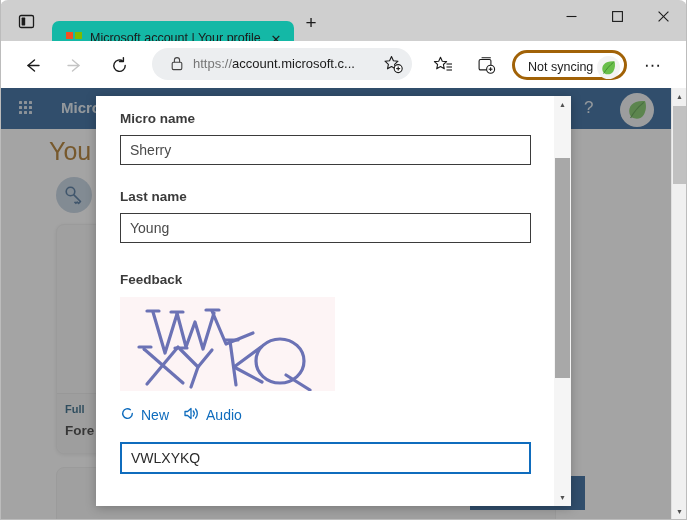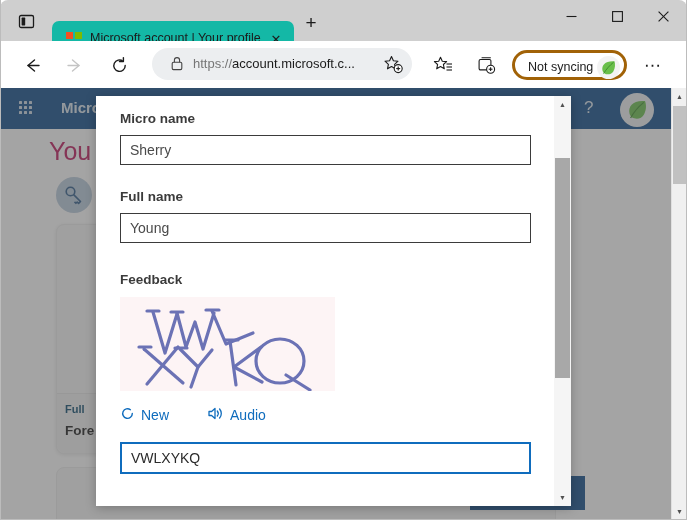--- a/index.html
+++ b/index.html
@@ -250,21 +250,21 @@
   #page-body {
     position: absolute;
     left: 0; top: 41px;
     width: 670px; height: 390px;
     background: #ffffff;
   }
   #page-heading {
     position: absolute;
     left: 48px; top: 8px;
     font-size: 25px;
-    color: #be185d;
+    color: #a16207;
     white-space: nowrap;
   }
   #key-badge {
     position: absolute;
     left: 55px; top: 48px;
     width: 36px; height: 36px;
     border-radius: 50%;
     background: #b9cadb;
     display: flex; align-items: center; justify-content: center;
   }
@@ -426,21 +426,21 @@
     background: #fdf4f5;
     position: relative;
     overflow: hidden;
   }
   #captcha-image svg { position: absolute; left: 0; top: 0; }
 
   #captcha-actions {
     margin-top: 13px;
     display: flex;
     align-items: center;
-    gap: 38px;
+    gap: 14px;
     height: 22px;
   }
   .captcha-action {
     display: flex;
     align-items: center;
     gap: 6px;
     color: #0f6cbd;
     font-size: 14px;
     line-height: 18px;
   }
@@ -664,21 +664,21 @@
 
     <div id="captcha-modal">
       <div id="modal-content">
 
         <div id="first-name-block">
           <div class="field-label">Micro name</div>
           <input class="text-input" id="first-name-input" type="text" value="Sherry" style="">
         </div>
 
         <div id="last-name-block">
-          <div class="field-label">Full name</div>
+          <div class="field-label">Last name</div>
           <input class="text-input" id="last-name-input" type="text" value="Young" style="">
         </div>
 
         <div>
           <div class="field-label" id="captcha-label">Feedback</div>
 
           <div id="captcha-image">
             <svg width="215" height="94" viewBox="0 0 215 94">
               <g fill="none" stroke="#6b72b5" stroke-width="3.2" stroke-linecap="round" stroke-linejoin="round">
 

